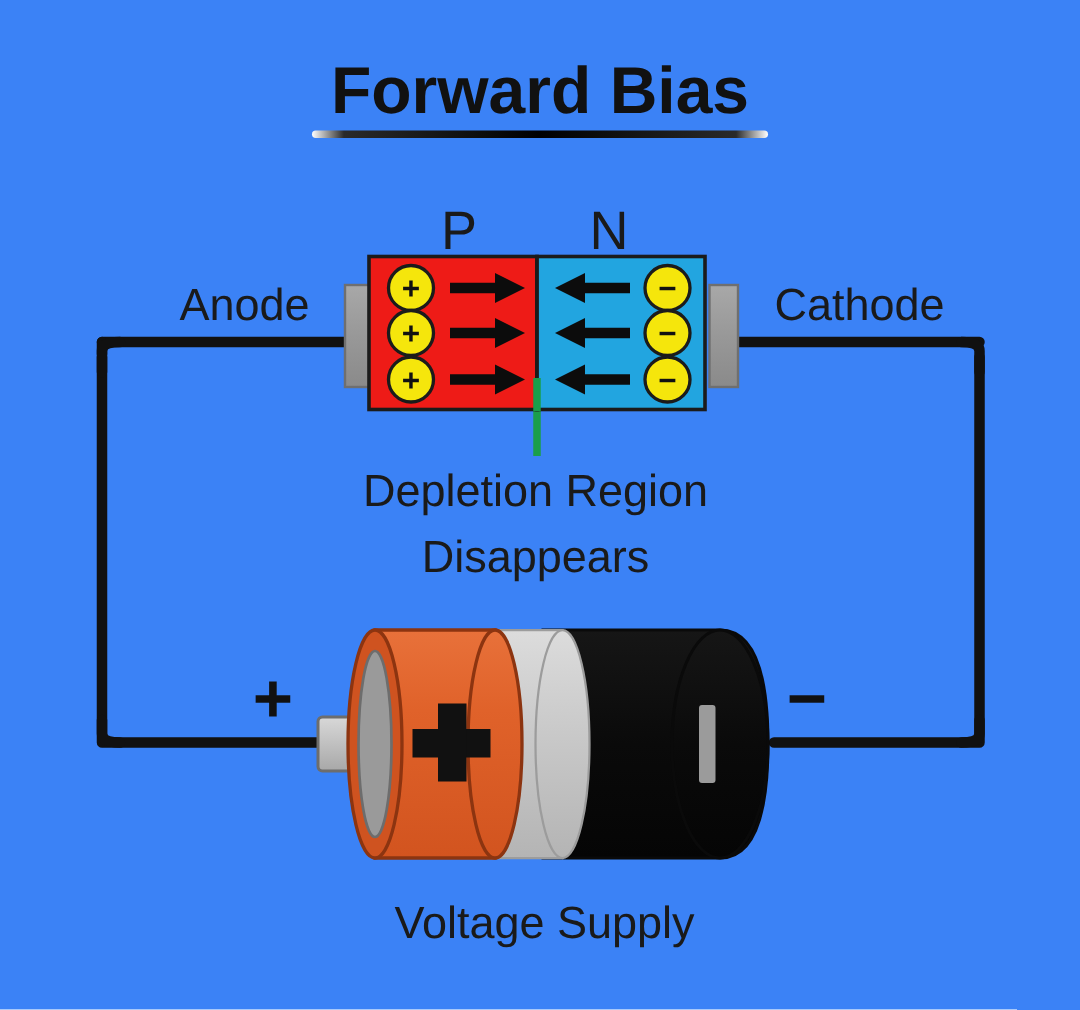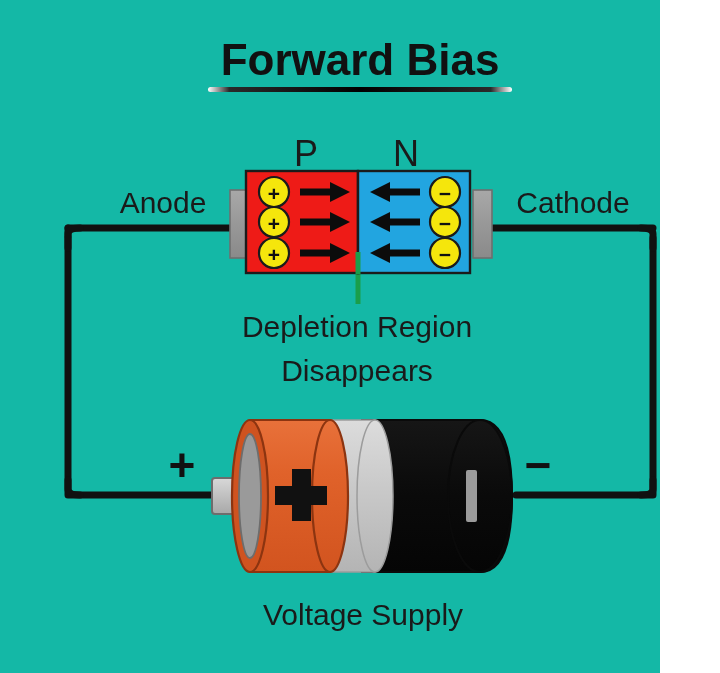--- a/index.html
+++ b/index.html
@@ -5,23 +5,23 @@
   html, body {
     margin: 0;
     padding: 0;
     background: #ffffff;
   }
   body {
     font-family: "Liberation Sans", sans-serif;
   }
   #stage {
     position: relative;
-    width: 660px;
+    width: 720px;
     height: 673px;
-    background: #14b8a6;
+    background: #3b82f6;
     overflow: hidden;
   }
   svg#diagram {
     position: absolute;
     left: 0;
     top: 0;
     width: 720px;
     height: 673px;
     display: block;
   }

